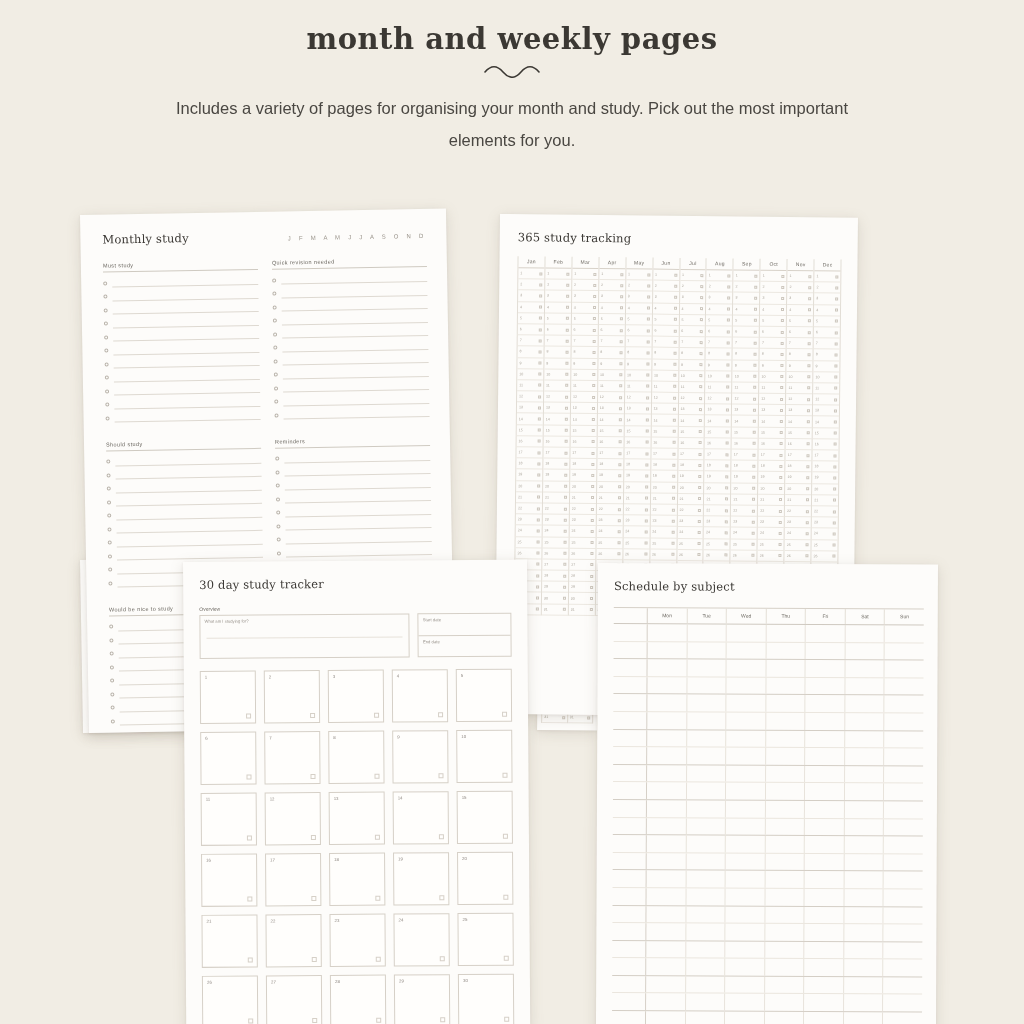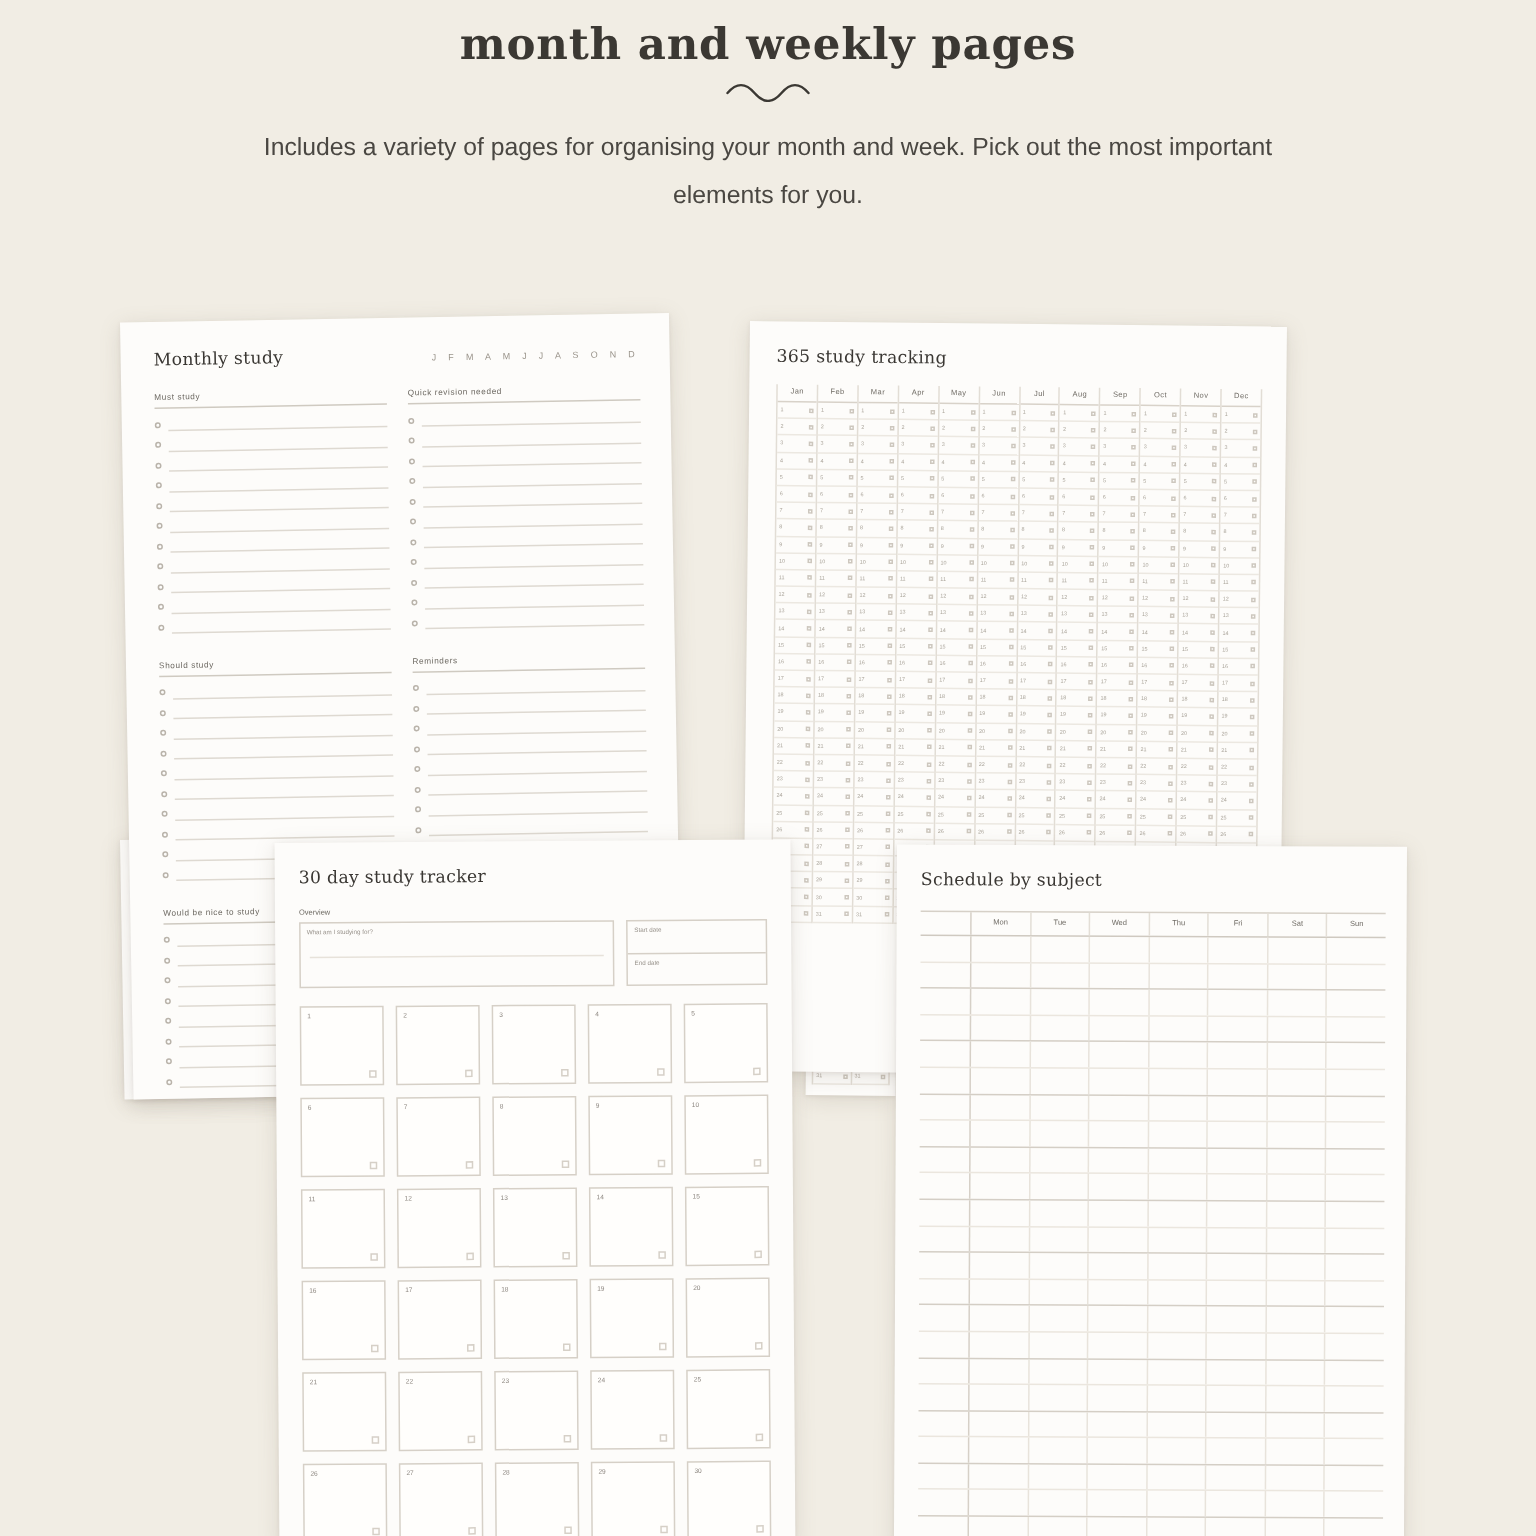--- a/index.html
+++ b/index.html
@@ -9,21 +9,21 @@
     height: 1024px;
     background: #f1ede4;
     font-family: "Liberation Sans", sans-serif;
     color: #3c3935;
     overflow: hidden;
     position: relative;
   }
 
   
   .header {
-    padding-top: 12px;
+    padding-top: 22px;
     text-align: center;
   }
   .header h1 {
     font-family: "DejaVu Serif", serif;
     font-weight: 700;
     font-size: 29px;
     letter-spacing: 0.5px;
     color: #3b3833;
     margin: 0 0 8px 0;
   }
@@ -189,21 +189,21 @@
   }
 </style>
 </head>
 <body>
 
 <div class="header">
   <h1>month and weekly pages</h1>
   <svg class="squiggle" viewBox="0 0 58 14">
     <path d="M2 8 C 8 1, 14 1, 20 8 S 32 15, 38 8 S 50 1, 56 8" fill="none" stroke="#3b3833" stroke-width="1.6" stroke-linecap="round"></path>
   </svg>
-  <p class="subtitle">Includes a variety of pages for organising your month and week. Pick out the most important elements for you.</p>
+  <p class="subtitle">Includes a variety of pages for organising your month and study. Pick out the most important elements for you.</p>
 </div>
 
 <div class="stage">
 
   <div class="sheet" id="sheet-monthly-tail">
     <div class="tail-label">Would be nice to study</div>
     <div id="tail-lines">
         <div class="linerow">
           <span class="bullet"></span>
           <span class="ruled"></span>

